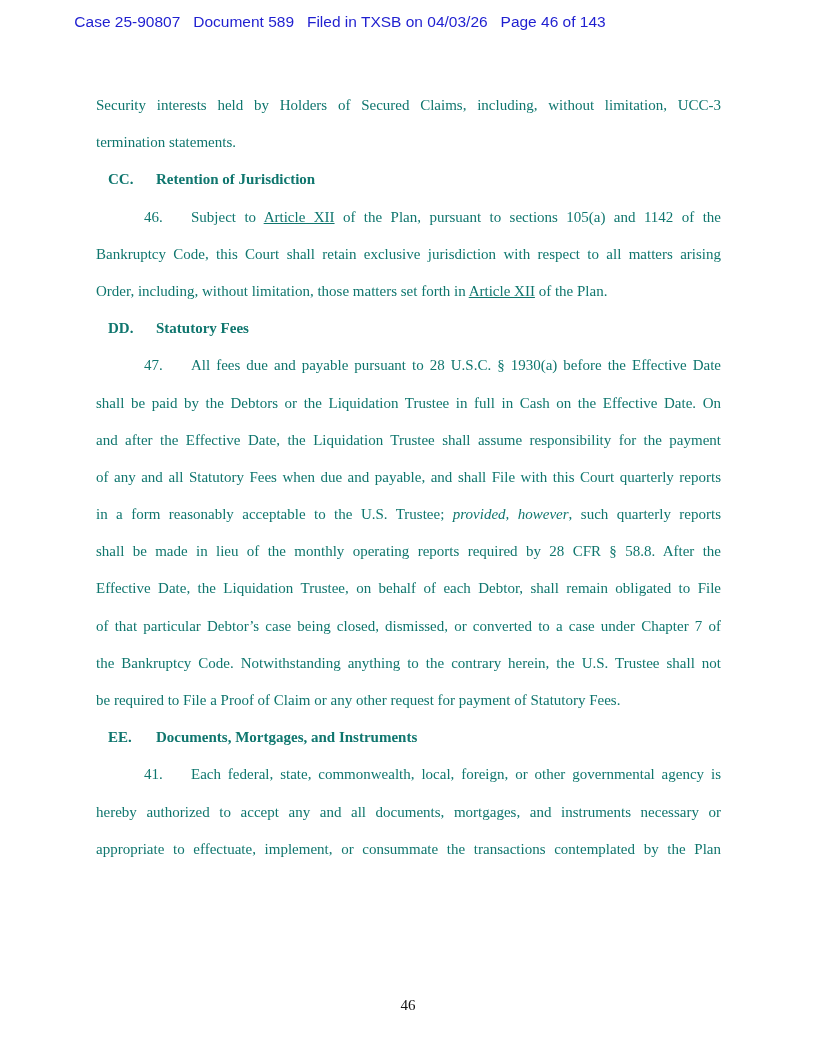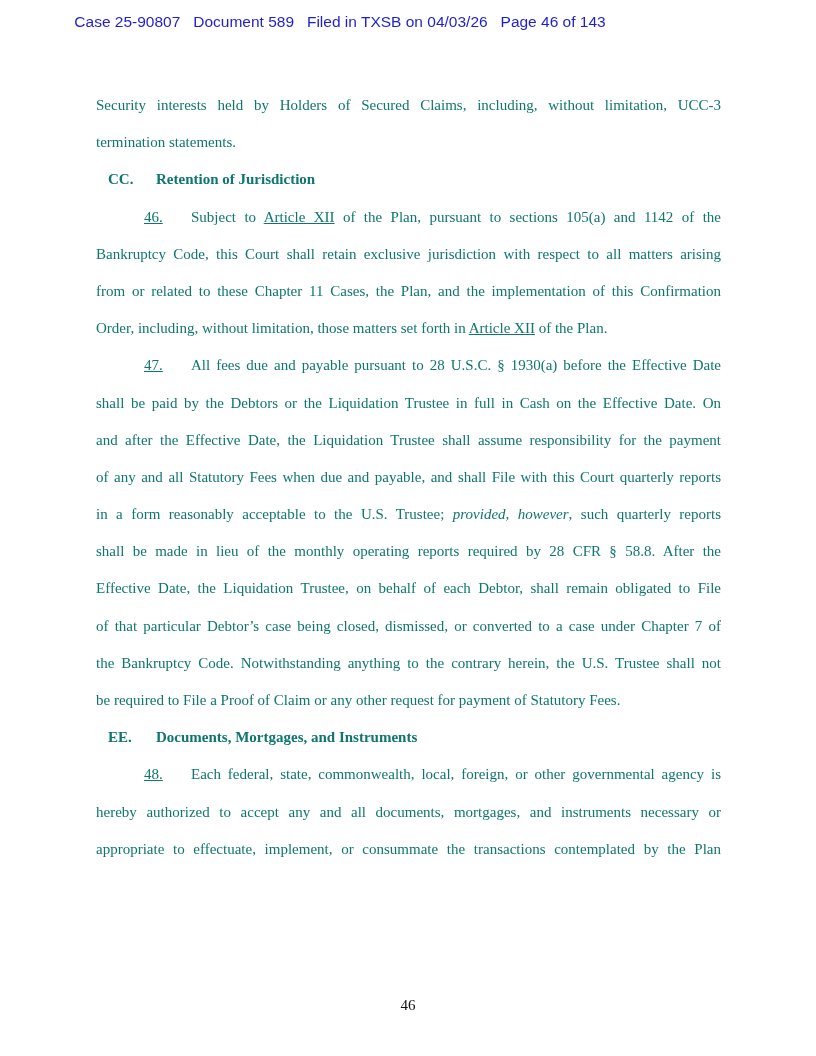--- a/index.html
+++ b/index.html
@@ -11,21 +11,21 @@
   }
   .page {
     position: absolute; left: 96px; top: 91px; width: 625px;
     font-family: "Liberation Serif", serif; font-size: 15px; color: #0f766e;
   }
   .line { height: 37.2px; line-height: 28px; white-space: nowrap; }
   .just { text-align: justify; text-align-last: justify; }
   .heading { font-weight: bold; margin-left: 12px; }
   .heading .hnum { display: inline-block; width: 48px; }
   .indent { padding-left: 48px; }
-  .pnum { display: inline-block; width: 47px; text-decoration: underline; }
+  .pnum { display: inline-block; width: 47px; }
   u { }
   .pagenum {
     position: absolute; top: 997px; left: 0; width: 816px; text-align: center;
     font-family: "Liberation Serif", serif; font-size: 15px; color: #111111;
   }
 </style>
 </head>
 <body>
 
 <div class="stamp" style="color: rgb(31, 31, 208);">Case 25-90807   Document 589   Filed in TXSB on 04/03/26   Page 46 of 143</div>
@@ -35,25 +35,27 @@
   <div class="line">termination statements.</div>
 
   <div class="line heading">
     <span class="hnum">CC.</span><span>Retention of Jurisdiction</span>
   </div>
 
   <div class="line just indent">
     <span class="pnum">46.</span><span>Subject to </span><u>Article XII</u><span> of the Plan, pursuant to sections 105(a) and 1142 of the</span>
   </div>
   <div class="line just">Bankruptcy Code, this Court shall retain exclusive jurisdiction with respect to all matters arising</div>
-  <div class="line just">from or related to these Chapter 11 Cases, the Plan, and the implementation of this Confirmation</div>
   <div class="line">
     <span>Order, including, without limitation, those matters set forth in </span><u>Article XII</u><span> of the Plan.</span>
   </div>
 
+  <div class="line heading">
+    <span class="hnum">DD.</span><span>Statutory Fees</span>
+  </div>
 
   <div class="line just indent">
     <span class="pnum">47.</span><span>All fees due and payable pursuant to 28 U.S.C. § 1930(a) before the Effective Date</span>
   </div>
   <div class="line just">shall be paid by the Debtors or the Liquidation Trustee in full in Cash on the Effective Date.  On</div>
   <div class="line just">and after the Effective Date, the Liquidation Trustee shall assume responsibility for the payment</div>
   <div class="line just">of any and all Statutory Fees when due and payable, and shall File with this Court quarterly reports</div>
   <div class="line just">
     <span>in a form reasonably acceptable to the U.S. Trustee; </span><i>provided, however</i><span>, such quarterly reports</span>
   </div>
@@ -61,19 +63,19 @@
   <div class="line just">Effective Date, the Liquidation Trustee, on behalf of each Debtor, shall remain obligated to File</div>
   <div class="line just">of that particular Debtor’s case being closed, dismissed, or converted to a case under Chapter 7 of</div>
   <div class="line just">the Bankruptcy Code.  Notwithstanding anything to the contrary herein, the U.S. Trustee shall not</div>
   <div class="line">be required to File a Proof of Claim or any other request for payment of Statutory Fees.</div>
 
   <div class="line heading">
     <span class="hnum">EE.</span><span>Documents, Mortgages, and Instruments</span>
   </div>
 
   <div class="line just indent">
-    <span class="pnum">48.</span><span>Each federal, state, commonwealth, local, foreign, or other governmental agency is</span>
+    <span class="pnum">41.</span><span>Each federal, state, commonwealth, local, foreign, or other governmental agency is</span>
   </div>
   <div class="line just">hereby authorized to accept any and all documents, mortgages, and instruments necessary or</div>
   <div class="line just">appropriate to effectuate, implement, or consummate the transactions contemplated by the Plan</div>
 </div>
 
 <div class="pagenum">46</div>
 
 </body></html>

